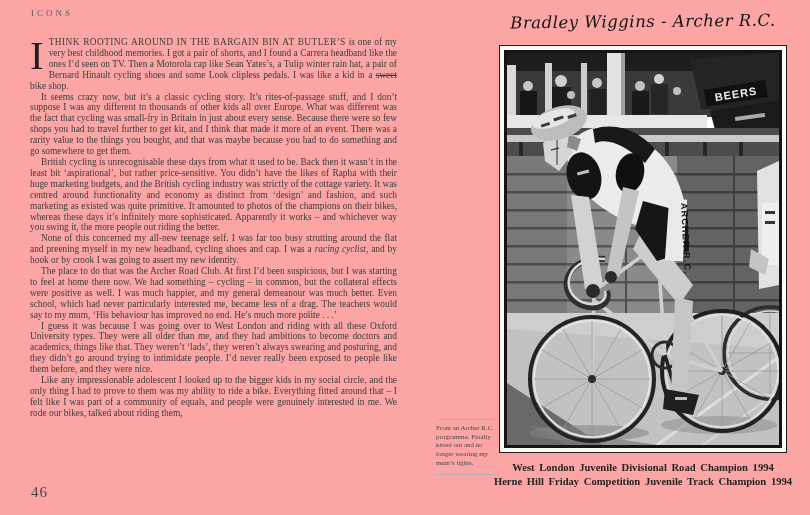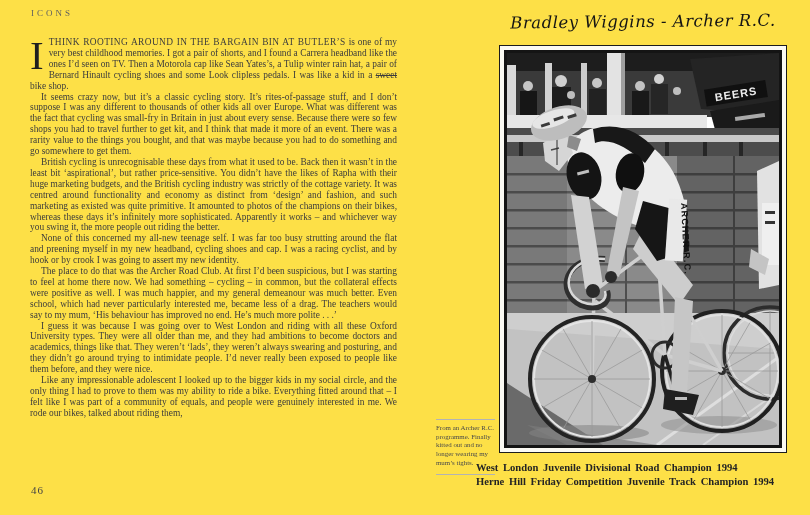--- a/index.html
+++ b/index.html
@@ -1,45 +1,45 @@
 <!DOCTYPE html>
 <html><head>
 <meta charset="utf-8">
 <style>
   html,body{margin:0;padding:0;}
   body{width:810px;height:515px;overflow:hidden;background:#ffffff;}
-  .spread{position:relative;width:810px;height:515px;background:#fde047;font-family:"Liberation Serif",serif;}
+  .spread{position:relative;width:810px;height:515px;background:#fca5a5;font-family:"Liberation Serif",serif;}
 
   
   .left-page{position:absolute;left:0;top:0;width:410px;height:515px;}
   .running-head{position:absolute;left:31px;top:8px;font-size:9px;letter-spacing:3px;color:#606060;}
   .body-text{position:absolute;left:30px;top:37px;width:367px;font-size:9.4px;line-height:10.9px;color:#3c3c3c;text-align:justify;}
   .body-text p{margin:0;text-indent:11px;}
   .body-text p.first{text-indent:0;}
   .dropcap{float:left;font-size:41px;line-height:30px;padding:3px 5px 0 0;color:#1f1f1f;}
   .caps{letter-spacing:.4px;}
   .strike{text-decoration:line-through;}
-  .it{}
-  .page-number{position:absolute;left:31px;top:484px;font-size:11px;color:#454545;letter-spacing:1px;}
+  .it{font-style:italic;}
+  .page-number{position:absolute;left:31px;top:484px;font-size:15px;color:#454545;letter-spacing:1px;}
 
   
   .right-page{position:absolute;left:410px;top:0;width:400px;height:420px;}
   .script-title{position:absolute;left:89px;top:12px;width:288px;text-align:center;
     font-family:"DejaVu Serif",serif;font-style:italic;font-size:16.5px;color:#141414;
     letter-spacing:.5px;transform:rotate(-.6deg);}
   .photo-frame{position:absolute;left:89px;top:45px;width:288px;height:408px;box-sizing:border-box;
     border:1px solid #1c1c1c;padding:4px;background:#fbfaf3;}
   .photo-inner{width:100%;height:100%;box-sizing:border-box;border:3px solid #141414;background:#fff;}
   .photo-inner svg{display:block;width:100%;height:100%;}
 
   .photo-caption{position:absolute;left:26px;top:419px;width:59px;
     border-top:1px solid #b3b3b3;border-bottom:1px solid #b3b3b3;
     padding:4px 0 6px 0;font-size:6.9px;line-height:8.7px;color:#4a4a4a;}
 
-  .honours{position:absolute;left:66px;top:461px;width:334px;text-align:left;
+  .honours{position:absolute;left:66px;top:461px;width:334px;text-align:center;
     font-size:10.6px;font-weight:bold;line-height:13.6px;color:#242424;word-spacing:2px;}
 </style>
 </head>
 <body>
 
 <div class="spread">
 
   <div class="left-page">
     <div class="running-head">ICONS</div>
     <div class="body-text">

